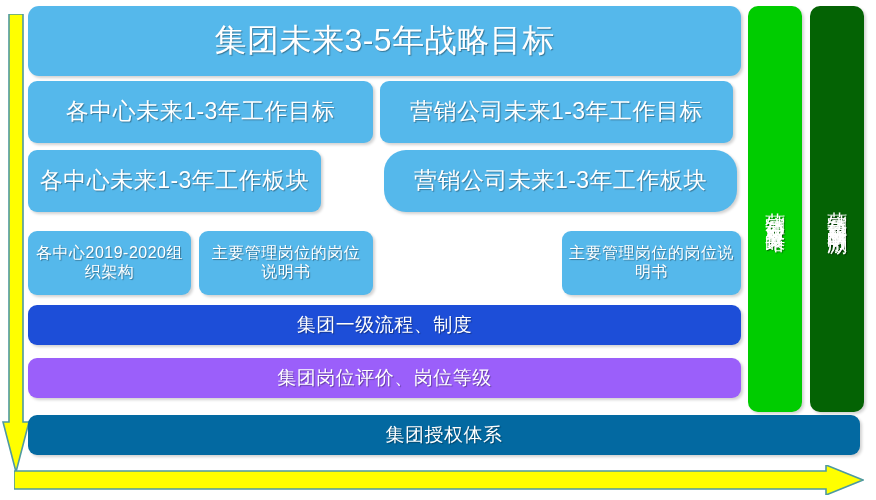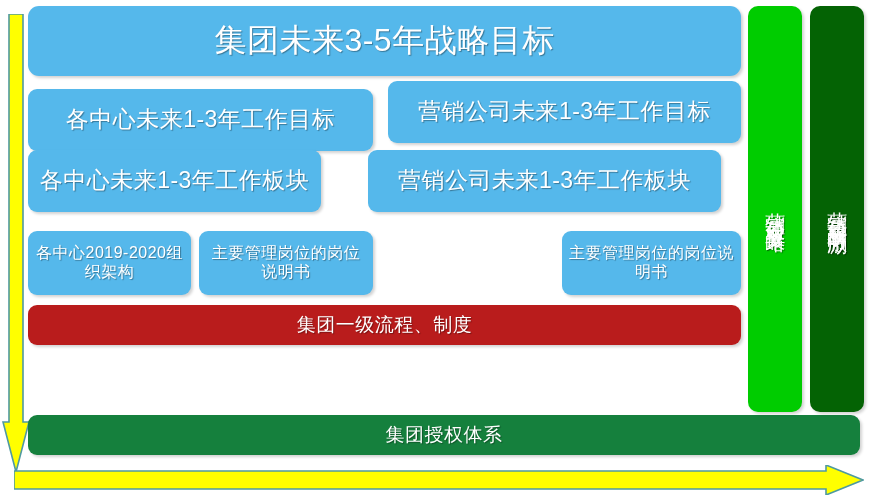--- a/index.html
+++ b/index.html
@@ -30,46 +30,46 @@
     text-align: center;
     color: #ffffff;
     text-shadow: 1px 1px 1px rgba(0,0,0,0.35);
     line-height: 1.18;
     letter-spacing: 0.5px;
     box-shadow: 2px 2px 3px rgba(0,0,0,0.18);
     user-select: none;
   }
 
   .blue      { background: #55b8eb; }
-  .purple-1  { background: #b91c1c; }
+  .purple-1  { background: #1d4ed8; }
   .purple-2  { background: #9b5ffa; }
-  .purple-3  { background: #15803d; }
+  .purple-3  { background: #0369a1; }
   .green-lt  { background: #00cc00; }
   .green-dk  { background: #046304; }
 
   
   #title-box {
     left: 28px; top: 6px; width: 713px; height: 70px;
     font-size: 32px;
     border-radius: 11px;
   }
 
   .goal-row {
     height: 62px;
     font-size: 23px;
   }
-  #goal-center    { left: 28px;  top: 89px;  width: 345px; }
-  #goal-marketing { left: 388px; top: 81px;  width: 353px; }
+  #goal-center    { left: 28px;  top: 81px;  width: 345px; }
+  #goal-marketing { left: 380px; top: 81px;  width: 353px; }
 
   .plate-row {
     height: 62px;
     font-size: 23px;
   }
   #plate-center    { left: 28px;  top: 150px; width: 293px; }
-  #plate-marketing { left: 368px; top: 150px; width: 353px; }
+  #plate-marketing { left: 384px; top: 150px; width: 353px; border-radius: 22px; }
 
   .mini {
     top: 231px;
     height: 64px;
     font-size: 16px;
     padding: 0 6px;
     border-radius: 9px;
   }
   #mini-1 { left: 28px;  width: 163px; }
   #mini-2 { left: 199px; width: 174px; }
@@ -148,20 +148,23 @@
   <div class="box blue mini" id="mini-2">
     <span>主要管理岗位的岗位说明书</span>
   </div>
   <div class="box blue mini" id="mini-4">
     <span>主要管理岗位的岗位说明书</span>
   </div>
 
   <div class="box purple-1 band" id="band-process">
     <span>集团一级流程、制度</span>
   </div>
+  <div class="box purple-2 band" id="band-grade">
+    <span>集团岗位评价、岗位等级</span>
+  </div>
   <div class="box purple-3" id="band-auth">
     <span>集团授权体系</span>
   </div>
 
   <div class="box green-lt vbar" id="vbar-strategy">
     <span>营销公司业务策略</span>
   </div>
   <div class="box green-dk vbar" id="vbar-incentive">
     <span>营销公司薪酬与激励</span>
   </div>

